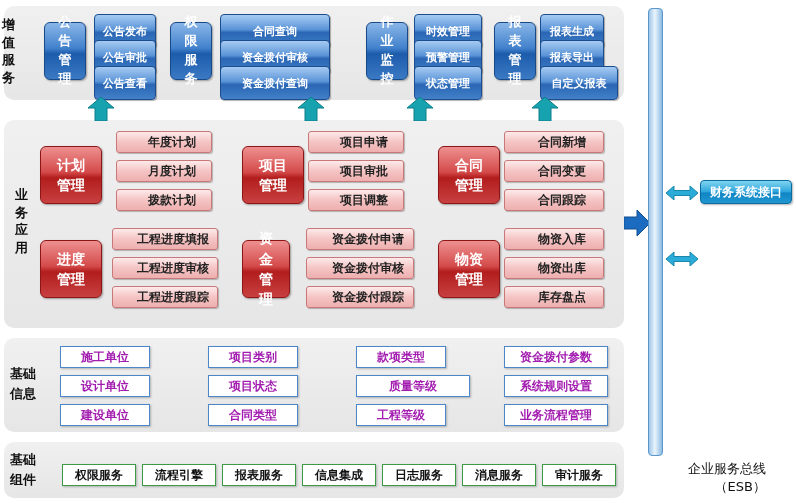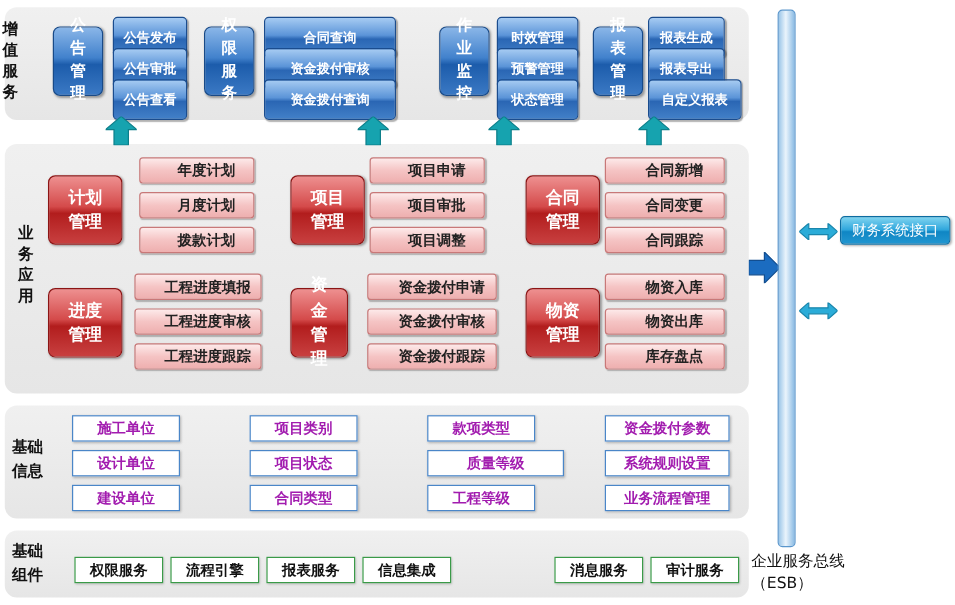--- a/index.html
+++ b/index.html
@@ -30,31 +30,31 @@
               background:linear-gradient(180deg,#a6cbf2 0%,#5b94d8 45%,#2a66b4 55%,#4280c8 100%);
               border:1px solid #1a4c8e; box-shadow:1px 1px 1px rgba(0,0,0,.3); }
   .pinkitem { height:22px; font-size:12px; font-weight:bold; color:#222; border-radius:3px;
               background:linear-gradient(180deg,#fdeaea 0%,#f5c4c4 50%,#eeafaf 100%);
               border:1px solid #c87878; box-shadow:1px 1px 1px rgba(0,0,0,.25);padding-left:16px; }
   .wbox-blue  { height:22px; font-size:12px; font-weight:bold; color:#a21caf; background:#fff;
                 border:1px solid #4a86c8; box-shadow:1px 1px 2px rgba(0,0,0,.25); }
   .wbox-green { height:22px; font-size:12px; font-weight:bold; color:#111; background:#fff;
                 border:1px solid #3a9a48; box-shadow:1px 1px 2px rgba(0,0,0,.25); }
 
-  .iface { height:24px; font-size:12px; font-weight:normal; color:#fff; border-radius:4px;
+  .iface { height:24px; font-size:12px; font-weight:bold; color:#fff; border-radius:4px;
            background:linear-gradient(180deg,#7fd4f0 0%,#2fa6dc 48%,#0f86c4 55%,#2196d0 100%);
            border:1px solid #0c6ca0; box-shadow:1px 1px 2px rgba(0,0,0,.3); }
 
   .esb-bar { position:absolute;
              background:linear-gradient(90deg,#9cc6e8 0%,#eaf4fc 45%,#8cbce4 100%);
              border:1px solid #5a96cc; border-radius:4px; }
 
   .arrow { position:absolute; line-height:0; }
 
-  .esb-text { position:absolute; font-size:13px; color:#111; text-align:left; line-height:1.4; }
+  .esb-text { position:absolute; font-size:13px; color:#111; text-align:right; line-height:1.4; }
 </style>
 </head>
 <body>
 
 <div id="canvas">
 
   <div class="layer" style="left:4px;top:6px;width:620px;height:94px"></div>
   <div class="layer" style="left:4px;top:120px;width:620px;height:208px"></div>
   <div class="layer" style="left:4px;top:338px;width:620px;height:94px"></div>
   <div class="layer" style="left:4px;top:442px;width:620px;height:56px"></div>
@@ -148,20 +148,21 @@
   <div class="box wbox-blue" style="left:504px;top:346px;width:104px">资金拨付参数</div>
 
   <div class="box wbox-blue" style="left:356px;top:404px;width:90px">工程等级</div>
   <div class="box wbox-blue" style="left:504px;top:375px;width:104px">系统规则设置</div>
   <div class="box wbox-blue" style="left:504px;top:404px;width:104px">业务流程管理</div>
 
   <div class="box wbox-green" style="left:62px;top:464px;width:74px">权限服务</div>
   <div class="box wbox-green" style="left:142px;top:464px;width:74px">流程引擎</div>
   <div class="box wbox-green" style="left:222px;top:464px;width:74px">报表服务</div>
   <div class="box wbox-green" style="left:302px;top:464px;width:74px">信息集成</div>
+  <div class="box wbox-green" style="left:382px;top:464px;width:74px">日志服务</div>
   <div class="box wbox-green" style="left:462px;top:464px;width:74px">消息服务</div>
   <div class="box wbox-green" style="left:542px;top:464px;width:74px">审计服务</div>
 
   <div class="arrow" style="left:624px;top:210px">
     <svg width="26" height="26" viewBox="0 0 26 26">
         <polygon points="0,7 13,7 13,0 26,13 13,26 13,19 0,19" fill="#1b6cc0" stroke="#124e90" stroke-width="1"></polygon>
       </svg>
   </div>
 
   <div class="esb-bar" style="left:648px;top:8px;width:15px;height:448px"></div>

